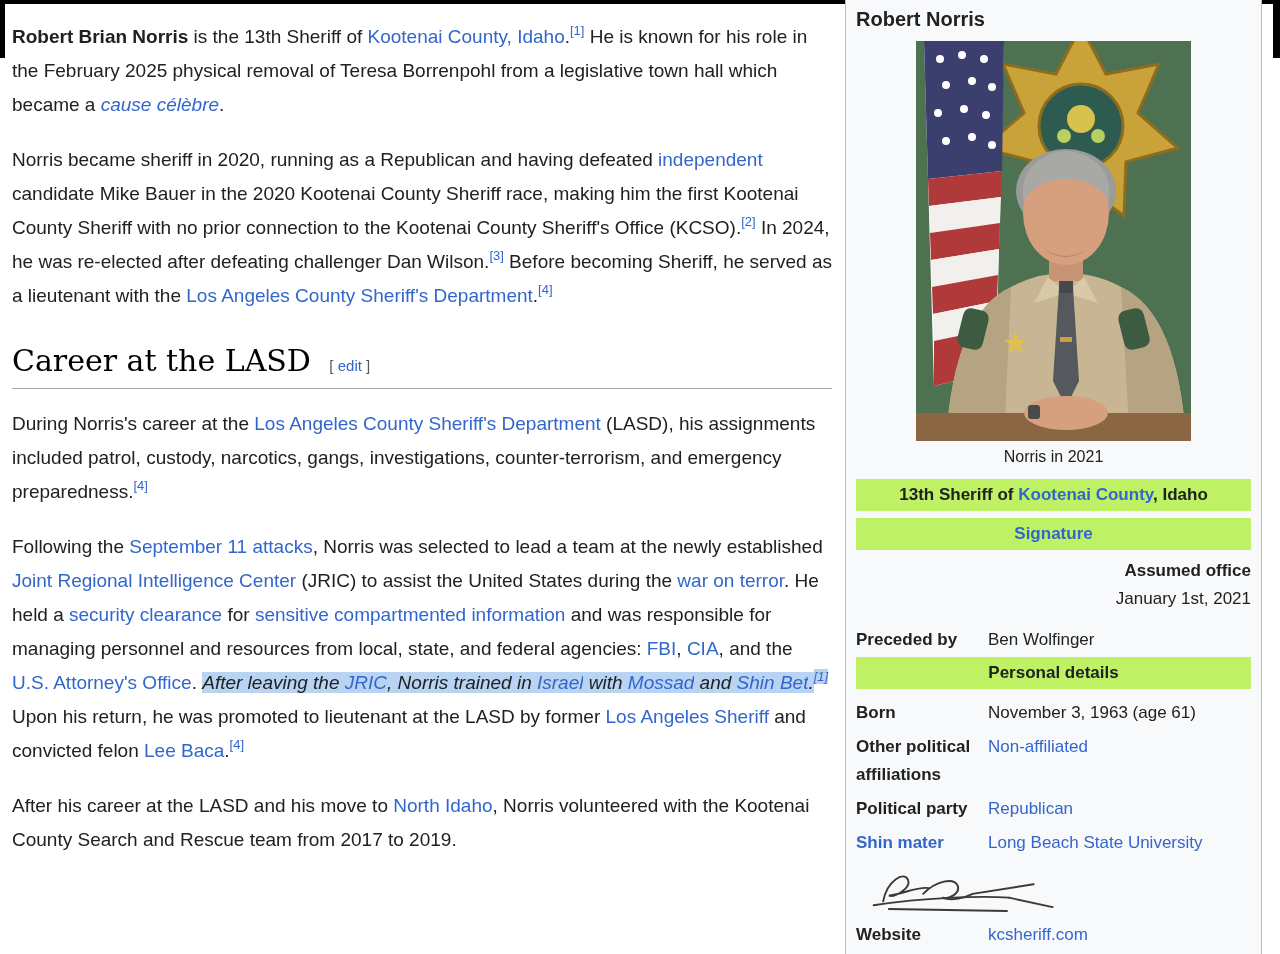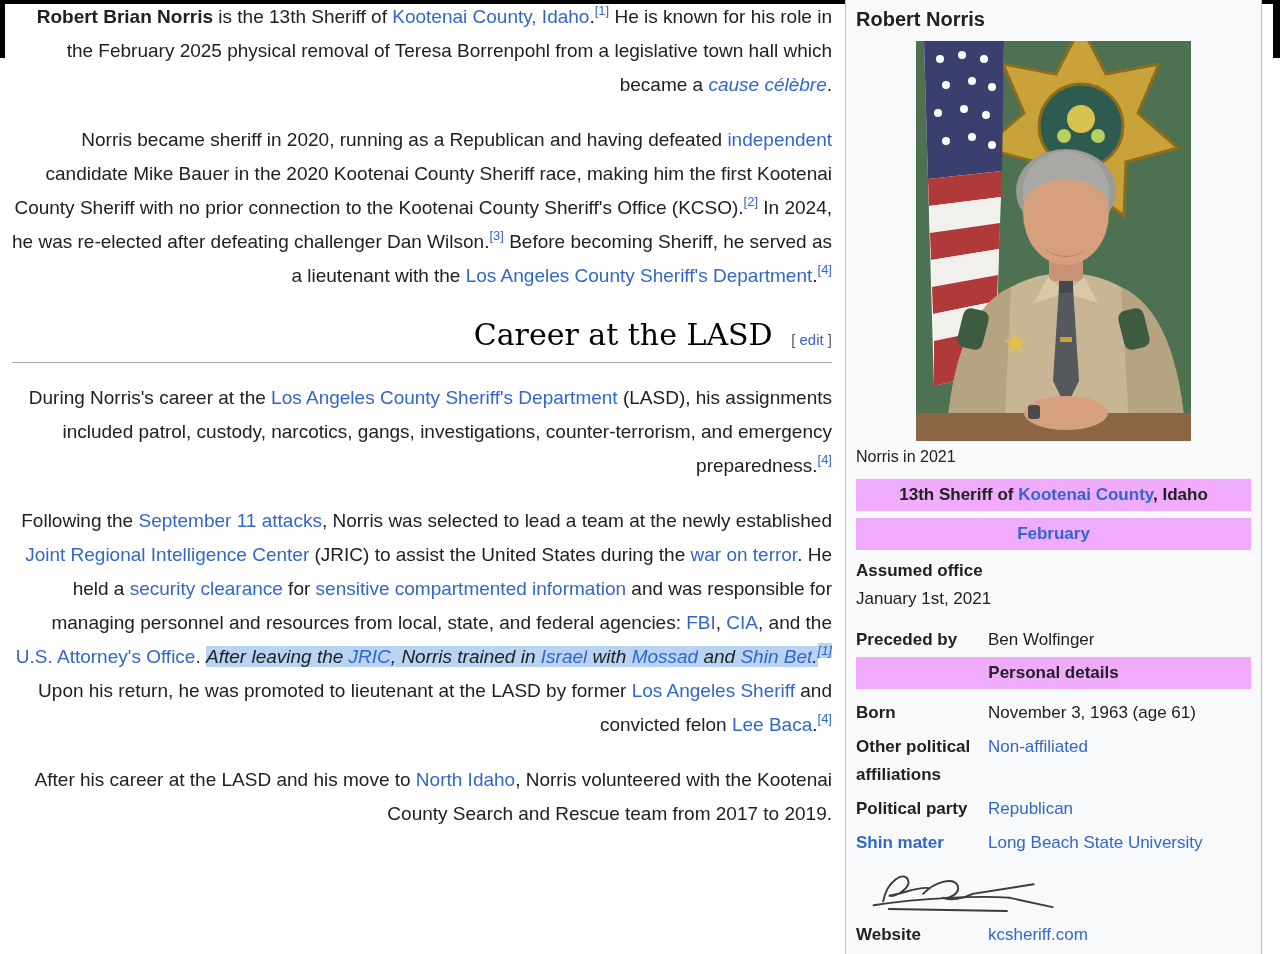--- a/index.html
+++ b/index.html
@@ -7,46 +7,46 @@
     width:1280px;height:954px;overflow:hidden;position:relative;
     background:#ffffff;color:#202122;
     font-family:"Liberation Sans", sans-serif;
   }
   
   .bar-top{position:absolute;left:0;top:0;width:1280px;height:4px;background:#000;}
   .bar-left{position:absolute;left:0;top:0;width:5px;height:58px;background:#000;}
   .bar-right{position:absolute;right:0;top:0;width:7px;height:58px;background:#000;}
 
   
-  .main{position:absolute;left:12px;top:0;width:820px;text-align:right;}
+  .main{position:absolute;left:12px;top:20px;width:820px;}
   .main p{font-size:19px;line-height:34px;margin:0 0 21px 0;}
   .b{font-weight:bold;}
   .i{font-style:italic;}
   .lnk{color:#3366cc;text-decoration:none;cursor:pointer;}
   sup.ref{font-size:13px;line-height:0;position:relative;top:-1px;vertical-align:super;}
   sup.ref a{color:#3366cc;text-decoration:none;}
   .hl{background:#b9d3f2;font-style:italic;}
 
-  .sec{margin-top:24px;margin-bottom:18px;border-bottom:1px solid #a2a9b1;padding-bottom:10px;}
+  .sec{margin-top:30px;margin-bottom:18px;border-bottom:1px solid #a2a9b1;padding-bottom:10px;}
   .sec h2{display:inline;font-family:"DejaVu Serif", serif;font-weight:400;font-size:30px;margin:0;color:#000;}
   .editsection{font-size:15px;margin-left:14px;white-space:nowrap;}
   .editsection .brk{color:#54595d;}
   .editsection a{color:#3366cc;text-decoration:none;cursor:pointer;}
 
   
   .infobox{
     position:absolute;left:845px;top:-6px;width:417px;box-sizing:border-box;
     background:#f8f9fa;border:1px solid #b9bfc6;padding:10px 10px 6px 10px;
     font-size:17px;line-height:28px;
   }
   .ib-title{text-align:left;font-weight:bold;font-size:20px;line-height:24px;margin:2px 0 10px;}
   .ib-photo{display:block;margin:0 auto;width:275px;height:400px;}
-  .ib-caption{font-size:16px;line-height:22px;margin:5px 0 11px;}
-  .ib-band{background:#f0abfc;text-align:center;font-weight:bold;font-size:17px;line-height:24px;padding:4px 6px;margin:0 0 7px 0;}
-  .ib-center{text-align:left;margin:6px 0 10px;}
+  .ib-caption{text-align:center;font-size:16px;line-height:22px;margin:5px 0 11px;}
+  .ib-band{background:#bef264;text-align:center;font-weight:bold;font-size:17px;line-height:24px;padding:4px 6px;margin:0 0 7px 0;}
+  .ib-center{text-align:right;margin:6px 0 10px;}
   .ib-center .cap{font-weight:bold;}
   .ib-row{display:flex;padding:3px 0;}
   .ib-label{width:122px;flex:none;font-weight:bold;line-height:28px;}
   .ib-value{flex:1;padding-left:10px;line-height:28px;}
   .sig-wrap{padding-top:2px;}
 </style>
 </head>
 <body>
 
 <div class="bar-top"></div>
@@ -128,21 +128,21 @@
       <rect x="205" y="268" width="26" height="40" rx="8" fill="#3c5b40" transform="rotate(-14 218 288)"></rect>
       <rect x="0" y="372" width="275" height="28" fill="#8a6742"></rect>
       <ellipse cx="150" cy="372" rx="42" ry="17" fill="#d6a07e"></ellipse>
       <rect x="112" y="364" width="12" height="14" rx="3" fill="#4a4a4a"></rect>
     </g>
   </svg>
 
   <div class="ib-caption">Norris in 2021</div>
 
   <div class="ib-band"><span class="b ">13th Sheriff of </span><a class="lnk b">Kootenai County</a><span class="b ">, Idaho</span></div>
-  <div class="ib-band"><a class="lnk b">February</a></div>
+  <div class="ib-band"><a class="lnk b">Signature</a></div>
 
   <div class="ib-center">
     <div class="cap">Assumed office</div>
     <div>January 1st, 2021</div>
   </div>
 
   <div id="ib-rows">
       <div class="ib-row">
         <div class="ib-label">Preceded by</div>
         <div class="ib-value">Ben Wolfinger</div>

